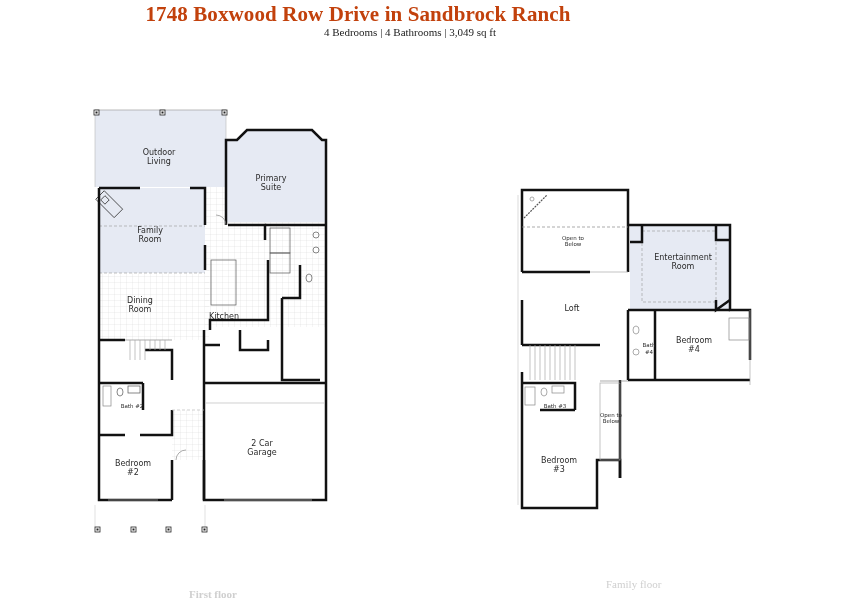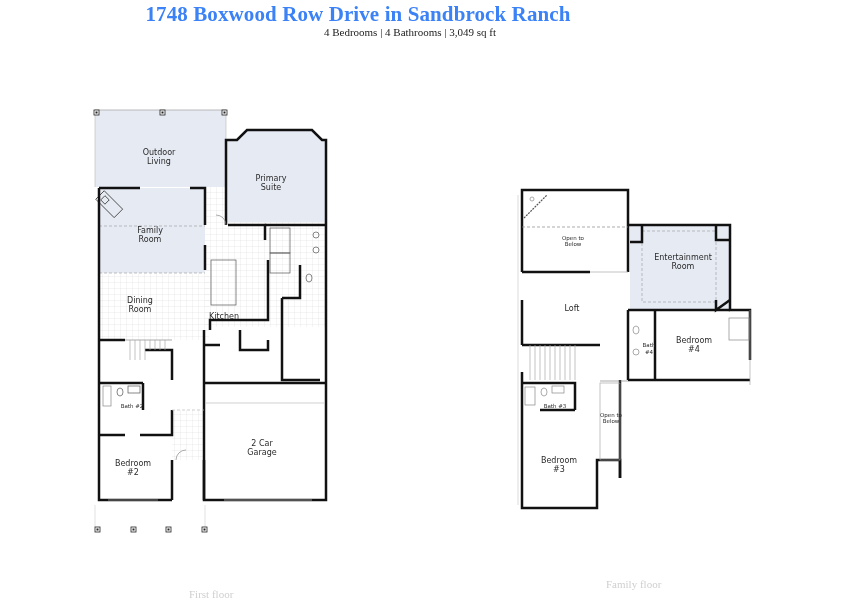--- a/index.html
+++ b/index.html
@@ -1,17 +1,17 @@
 <!DOCTYPE html>
 <html><head>
 <meta charset="utf-8">
 <style>
   html, body { margin: 0; padding: 0; background: #ffffff; }
   body { width: 847px; height: 600px; position: relative; overflow: hidden; font-family: "Liberation Serif", serif; }
-  .title { position: absolute; top: 2px; left: 0; width: 716px; text-align: center; font-size: 21px; font-weight: bold; color: #3b82f6; letter-spacing: 0.1px; }
+  .title { position: absolute; top: 2px; left: 0; width: 716px; text-align: center; font-size: 21px; font-weight: bold; color: #c2410c; letter-spacing: 0.1px; }
   .subtitle { position: absolute; top: 26px; left: 0; width: 820px; text-align: center; font-size: 11px; color: #222; }
   .floorlabel { position: absolute; font-size: 11px; color: #cfcfcf; font-family: "Liberation Serif", serif; }
   svg { position: absolute; left: 0; top: 0; }
   .room-label { font-family: "DejaVu Sans", sans-serif; font-size: 8px; fill: #2a2a2a; text-anchor: middle; }
   .room-label-sm { font-family: "DejaVu Sans", sans-serif; font-size: 5.5px; fill: #2a2a2a; text-anchor: middle; }
 </style>
 </head>
 <body>
 
 <div class="title">1748 Boxwood Row Drive in Sandbrock Ranch</div>
@@ -189,14 +189,14 @@
     <text class="room-label" x="683" y="260"><tspan x="683">Entertainment</tspan><tspan x="683" dy="9">Room</tspan></text>
     <text class="room-label" x="572" y="311">Loft</text>
     <text class="room-label-sm" x="649" y="347"><tspan x="649">Bath</tspan><tspan x="649" dy="7">#4</tspan></text>
     <text class="room-label" x="694" y="343"><tspan x="694">Bedroom</tspan><tspan x="694" dy="9">#4</tspan></text>
     <text class="room-label-sm" x="555" y="408">Bath #3</text>
     <text class="room-label-sm" x="611" y="417"><tspan x="611">Open to</tspan><tspan x="611" dy="6">Below</tspan></text>
     <text class="room-label" x="559" y="463"><tspan x="559">Bedroom</tspan><tspan x="559" dy="9">#3</tspan></text>
   </g>
 </svg>
 
-<div class="floorlabel" style="left:189px; top:588px;">First floor</div>
+<div class="floorlabel" style="left:189px; top:588px;font-weight:bold;">First floor</div>
 <div class="floorlabel" style="left:606px; top:578px;">Family floor</div>
 
 </body></html>

